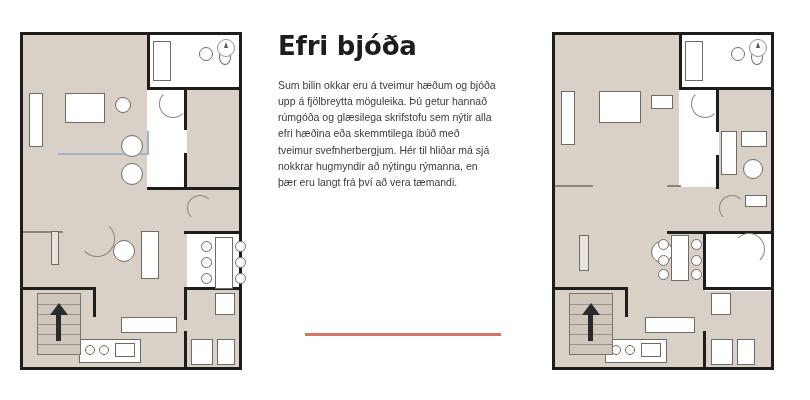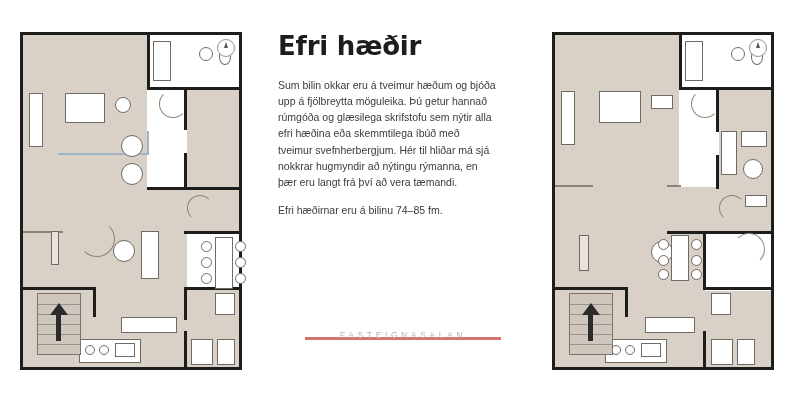--- a/index.html
+++ b/index.html
@@ -262,27 +262,25 @@
         <div class="stair-step" style="top:50px;"></div>
       </div>
       <div class="arrow-head" style="left:27px; top:268px;"></div>
       <div class="arrow-stem" style="left:33px; top:280px; height:26px;"></div>
 
       <div class="compass"></div>
     </div>
   </div>
 
   <div class="center">
-    <h1 class="headline">Efri hæðir</h1>
+    <h1 class="headline">Efri bjóða</h1>
     <p class="para">Sum bilin okkar eru á tveimur hæðum og bjóða upp á fjölbreytta möguleika. Þú getur hannað rúmgóða og glæsilega skrifstofu sem nýtir alla efri hæðina eða skemmtilega íbúð með tveimur svefnherbergjum. Hér til hliðar má sjá nokkrar hugmyndir að nýtingu rýmanna, en þær eru langt frá því að vera tæmandi.</p>
-    <p class="para">Efri hæðirnar eru á bilinu 74–85 fm.</p>
   </div>
 
   <div class="logo">
-    <div class="logo-top">FASTEIGNASALAN</div>
     <div class="logo-rule"></div>
   </div>
 
   <div class="plan plan-right">
     <div class="plan-body">
 
       <div class="room-white" style="left:124px; top:0px; width:92px; height:52px;"></div>
       <div class="room-white" style="left:124px; top:52px; width:40px; height:100px;"></div>
       <div class="room-white" style="left:150px; top:196px; width:66px; height:60px;"></div>
 

